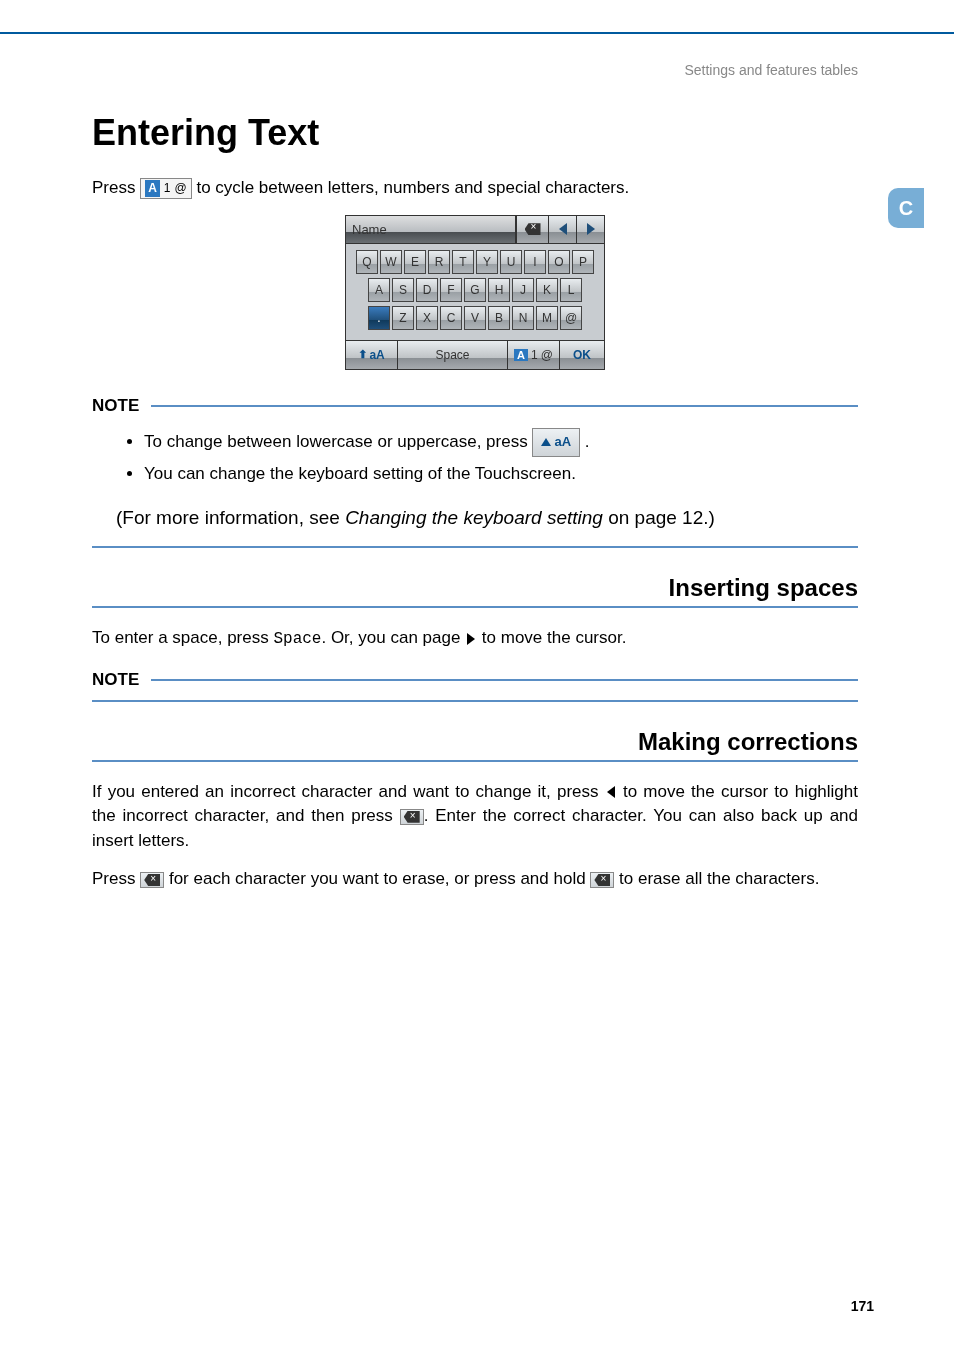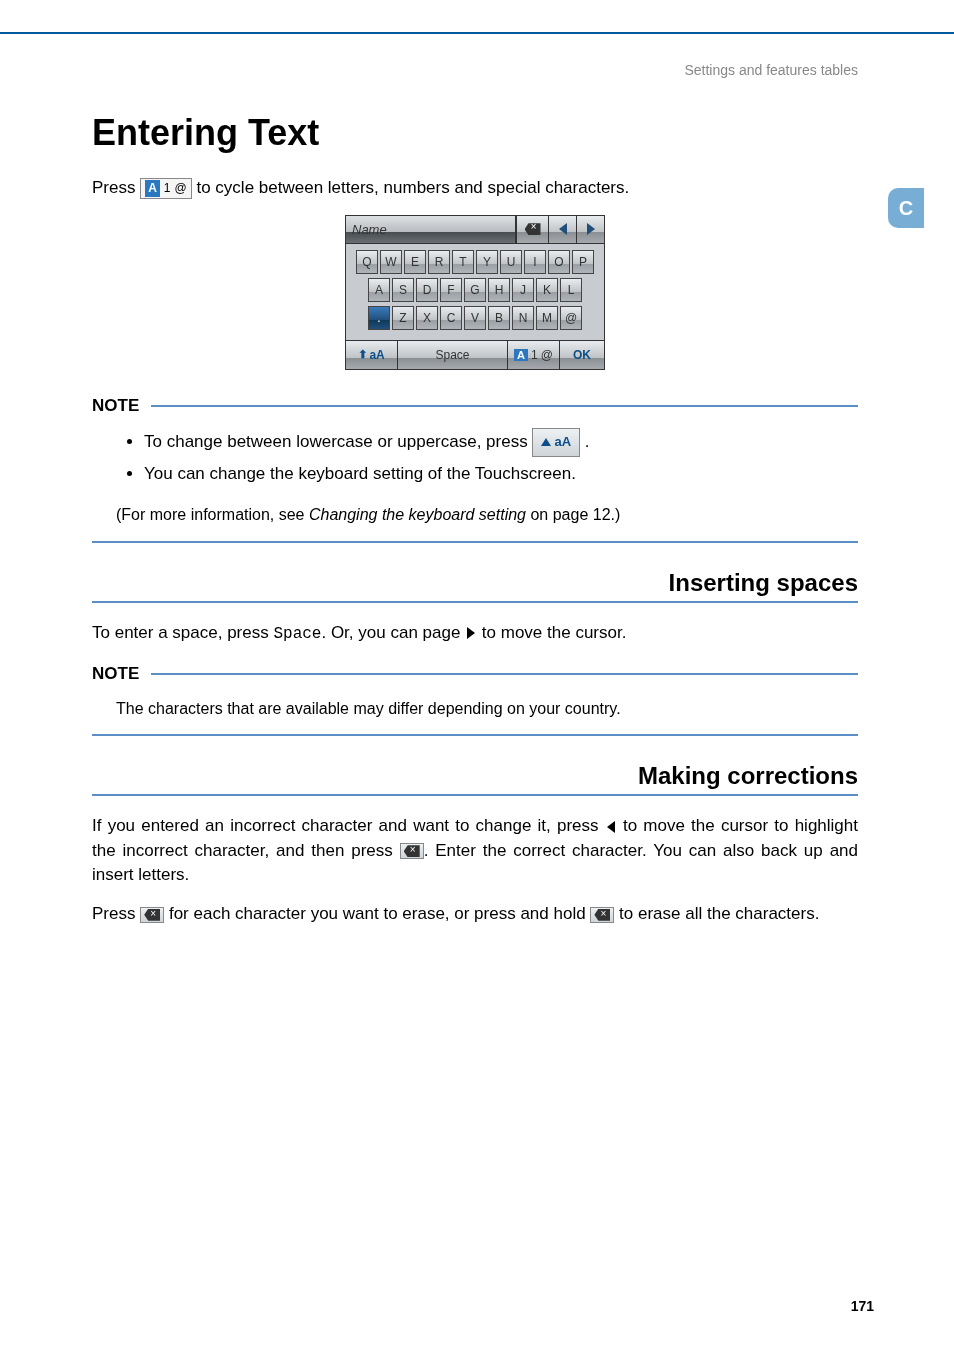--- a/index.html
+++ b/index.html
@@ -77,21 +77,20 @@
     margin: 14px auto 26px auto;
     width: 260px;
     border: 1px solid #333;
   }
   .kb-header {
     display: flex;
     align-items: center;
     background: linear-gradient(#cfd3d7, #a8adb2);
     border-bottom: 1px solid #333;
     height: 28px;
-    font-style: italic;
   }
   .kb-title {
     flex: 1;
     font-size: 13px;
     padding-left: 6px;
     color: #333;
     border-right: 1px solid #333;
     height: 100%;
     display: flex;
     align-items: center;
@@ -193,21 +192,21 @@
     padding: 0 0 0 24px;
   }
   ul.note-list li {
     font-size: 17px;
     line-height: 1.9;
     list-style: disc;
     margin-left: 28px;
   }
   .note-indent {
     margin: 0 0 10px 24px;
-    font-size: 16px;
+    font-size: 19px;
     line-height: 1.9;
   }
   .note-close {
     height: 2px;
     background: #5a8ec4;
     margin: 10px 0 0 0;
   }
 
   .shift-key {
     display: inline-flex;
@@ -389,21 +388,20 @@
   <h2 class="sect">Inserting spaces</h2>
   <div class="sect-rule"></div>
   <p class="body-text">
     <span>To enter a space, press </span><span class="mono">Space</span><span>. Or, you can page </span><span class="tri-inline-r"></span><span> to move the cursor.</span>
   </p>
 
   <div class="note-header">
     <span class="note-label">NOTE</span>
     <span class="note-rule"></span>
   </div>
-  <div class="note-indent">The characters that are available may differ depending on your country.</div>
   <div class="note-close"></div>
 
   <h2 class="sect">Making corrections</h2>
   <div class="sect-rule"></div>
   <p class="body-text" style="text-align:justify;">
     <span>If you entered an incorrect character and want to change it, press </span><span class="tri-inline-l"></span><span> to move the cursor to highlight the incorrect character, and then press </span><span class="bksp-inline">
         <span class="bksp-icon"></span>
       </span><span>. Enter the correct character. You can also back up and insert letters.</span>
   </p>
   <p class="body-text" style="margin-top:14px;">

